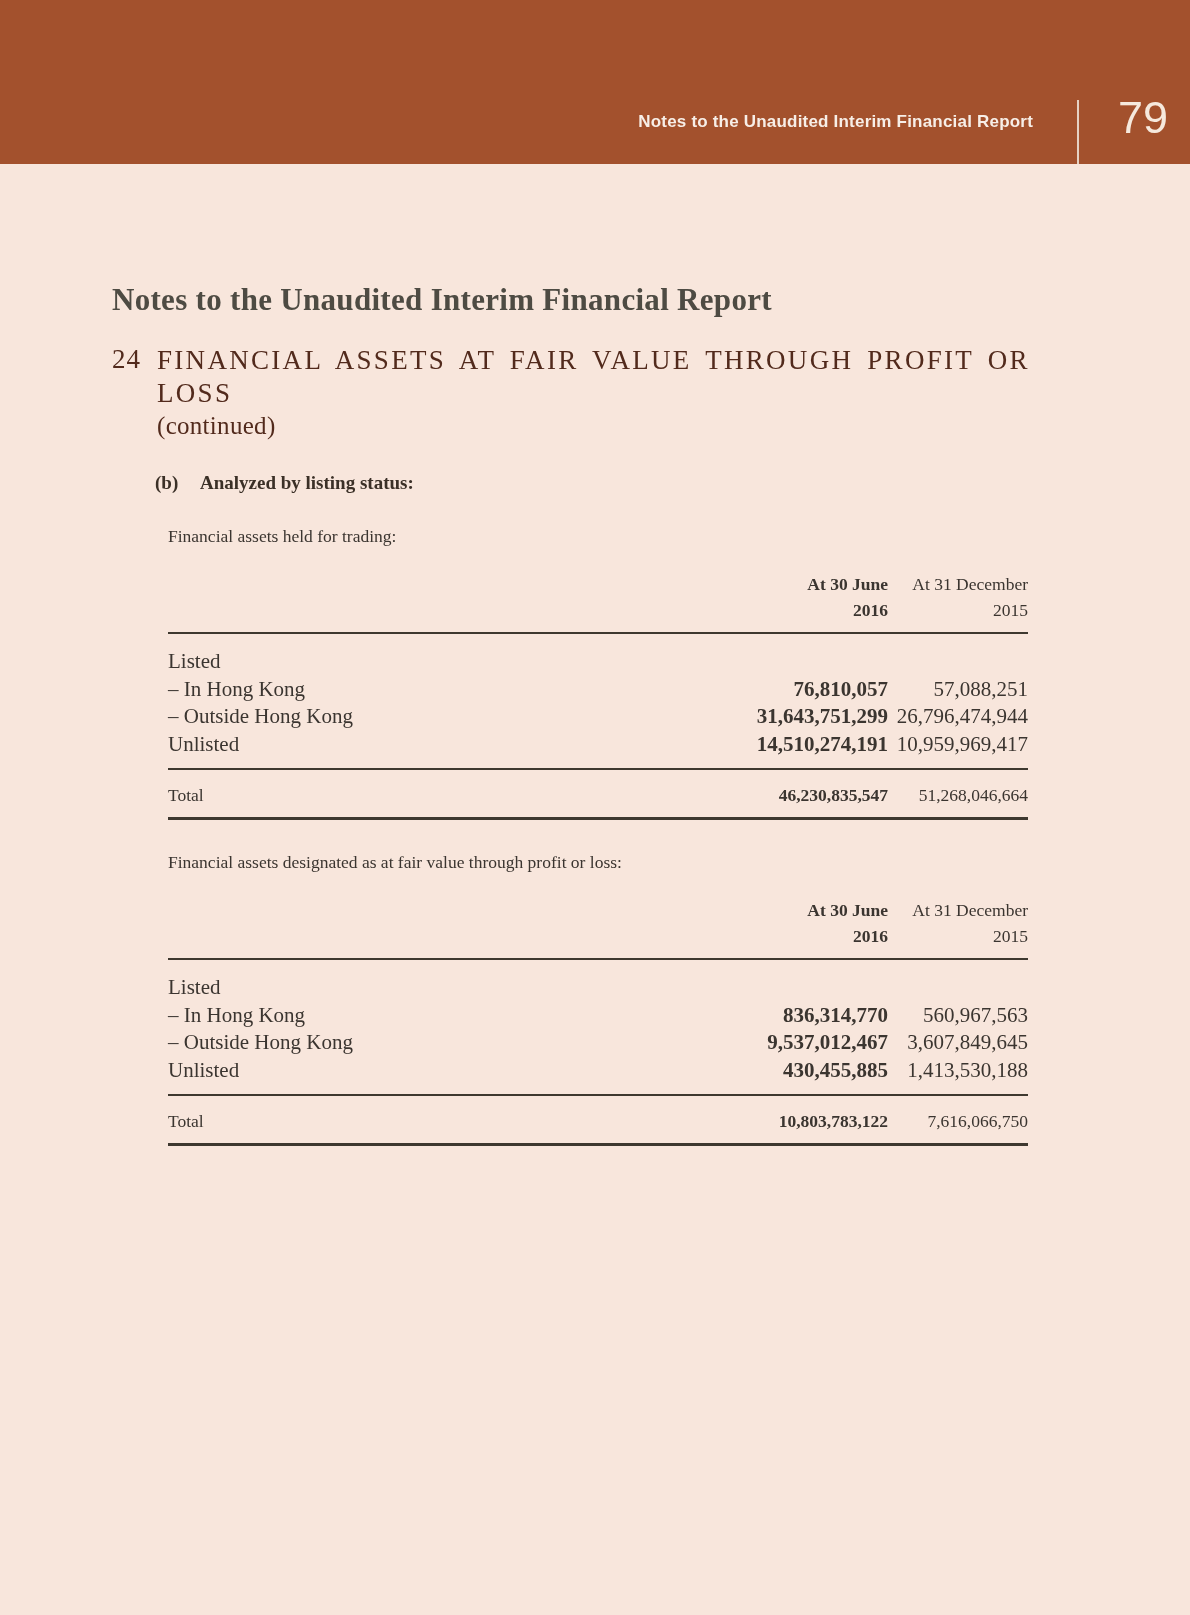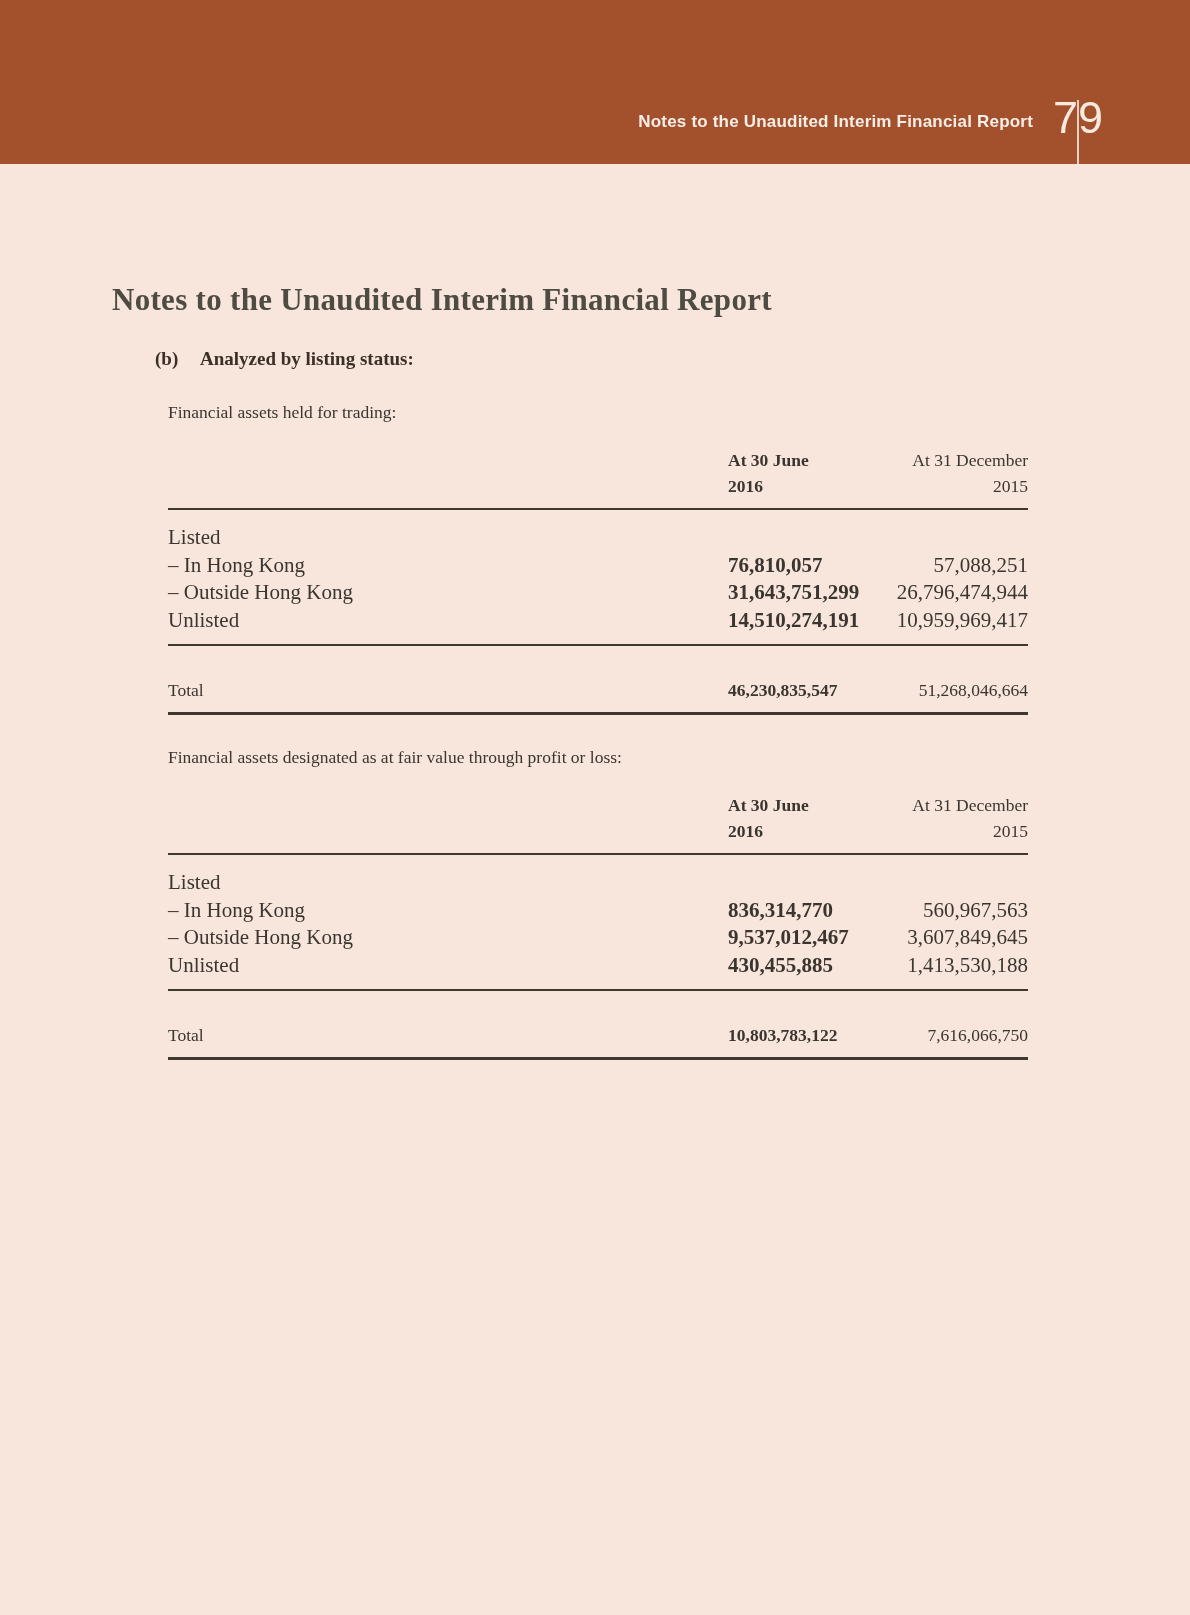--- a/index.html
+++ b/index.html
@@ -27,23 +27,23 @@
     color: #f7eee7;
   }
   .band-divider {
     position: absolute;
     left: 1077px; top: 100px;
     width: 1.5px; height: 64px;
     background: #e6d2c4;
   }
   .band-pagenum {
     position: absolute;
-    left: 1048px; top: 92px;
+    left: 1108px; top: 92px;
     width: 60px;
-    text-align: center;
+    text-align: right;
     font-family: "Liberation Sans", sans-serif;
     font-weight: 300;
     font-size: 45px;
     color: #f6e9dd;
   }
 
   
   .content { padding: 0 130px 0 112px; }
 
   .page-title {
@@ -103,61 +103,68 @@
     margin-top: 32px;
     font-size: 17.5px;
     color: #3b3530;
   }
   .fin-table { width: 100%; }
   .row {
     display: flex;
     align-items: baseline;
   }
   .cell-label { flex: 1 1 auto; text-align: left; }
-  .cell-c1 { flex: 0 0 160px; text-align: left; }
+  .cell-c1 { flex: 0 0 160px; text-align: right; }
   .cell-c2 { flex: 0 0 140px; text-align: right; }
 
   .thead {
     margin-top: 24px;
     padding-bottom: 9px;
     border-bottom: 2px solid #3e382f;
     font-size: 17.5px;
     line-height: 26px;
   }
   .thead .head-2016 { font-weight: bold; }
 
   .tbody {
     padding: 14px 0 10px 0;
     border-bottom: 2px solid #3e382f;
     font-size: 21px;
   }
   .tbody .row { line-height: 27.5px; }
   .tbody .cell-c1 { font-weight: bold; }
 
   .tfoot {
-    padding: 30px 0 8px 0;
+    padding: 11px 0 8px 0;
     border-bottom: 3px solid #3e382f;
     font-size: 17.5px;
   }
   .tfoot .row { line-height: 28px; }
   .tfoot .cell-c1 { font-weight: bold; }
 </style>
 </head>
 <body>
 
 <div class="band">
   <div class="band-title">Notes to the Unaudited Interim Financial Report</div>
   <div class="band-divider"></div>
   <div class="band-pagenum">79</div>
 </div>
 
 <div class="content">
 
   <div class="page-title">Notes to the Unaudited Interim Financial Report</div>
 
+  <div class="section">
+    <div class="section-num">24</div>
+    <div>
+      <div class="section-heading">FINANCIAL ASSETS AT FAIR VALUE THROUGH PROFIT OR LOSS</div>
+      <div class="section-continued">(continued)</div>
+    </div>
+  </div>
 
   <div class="subsection">
     <div class="subsection-label">(b)</div>
     <div class="subsection-title">Analyzed by listing status:</div>
   </div>
 
   <div class="table-wrap">
 
     <div class="tbl-caption">Financial assets held for trading:</div>
     <div class="fin-table">

